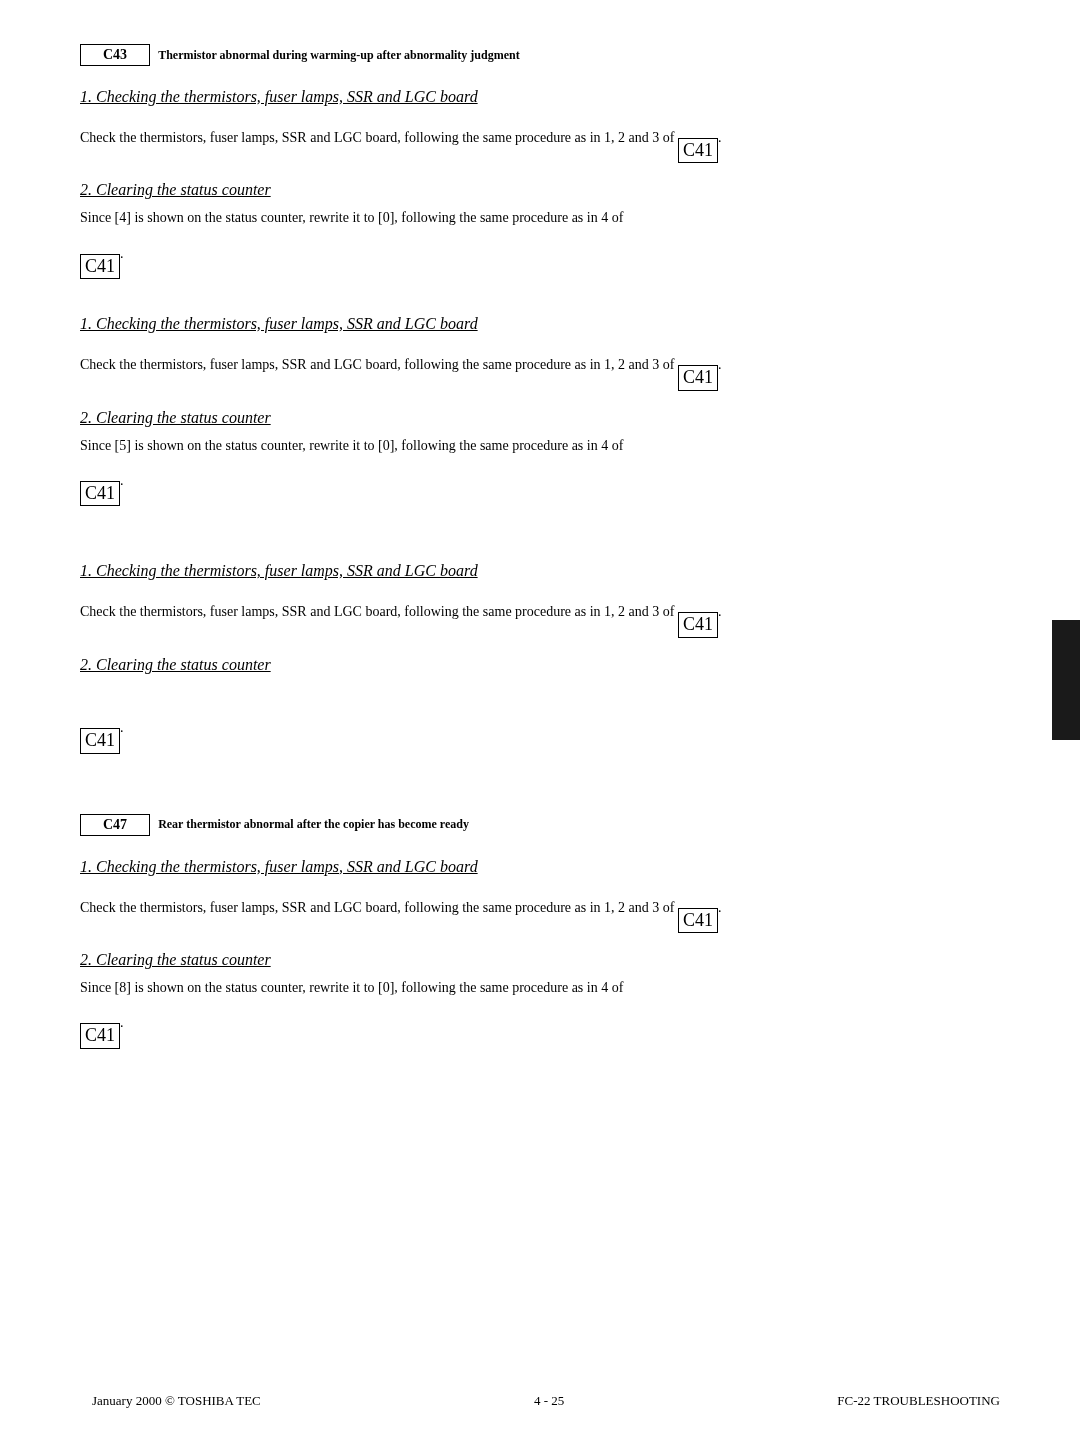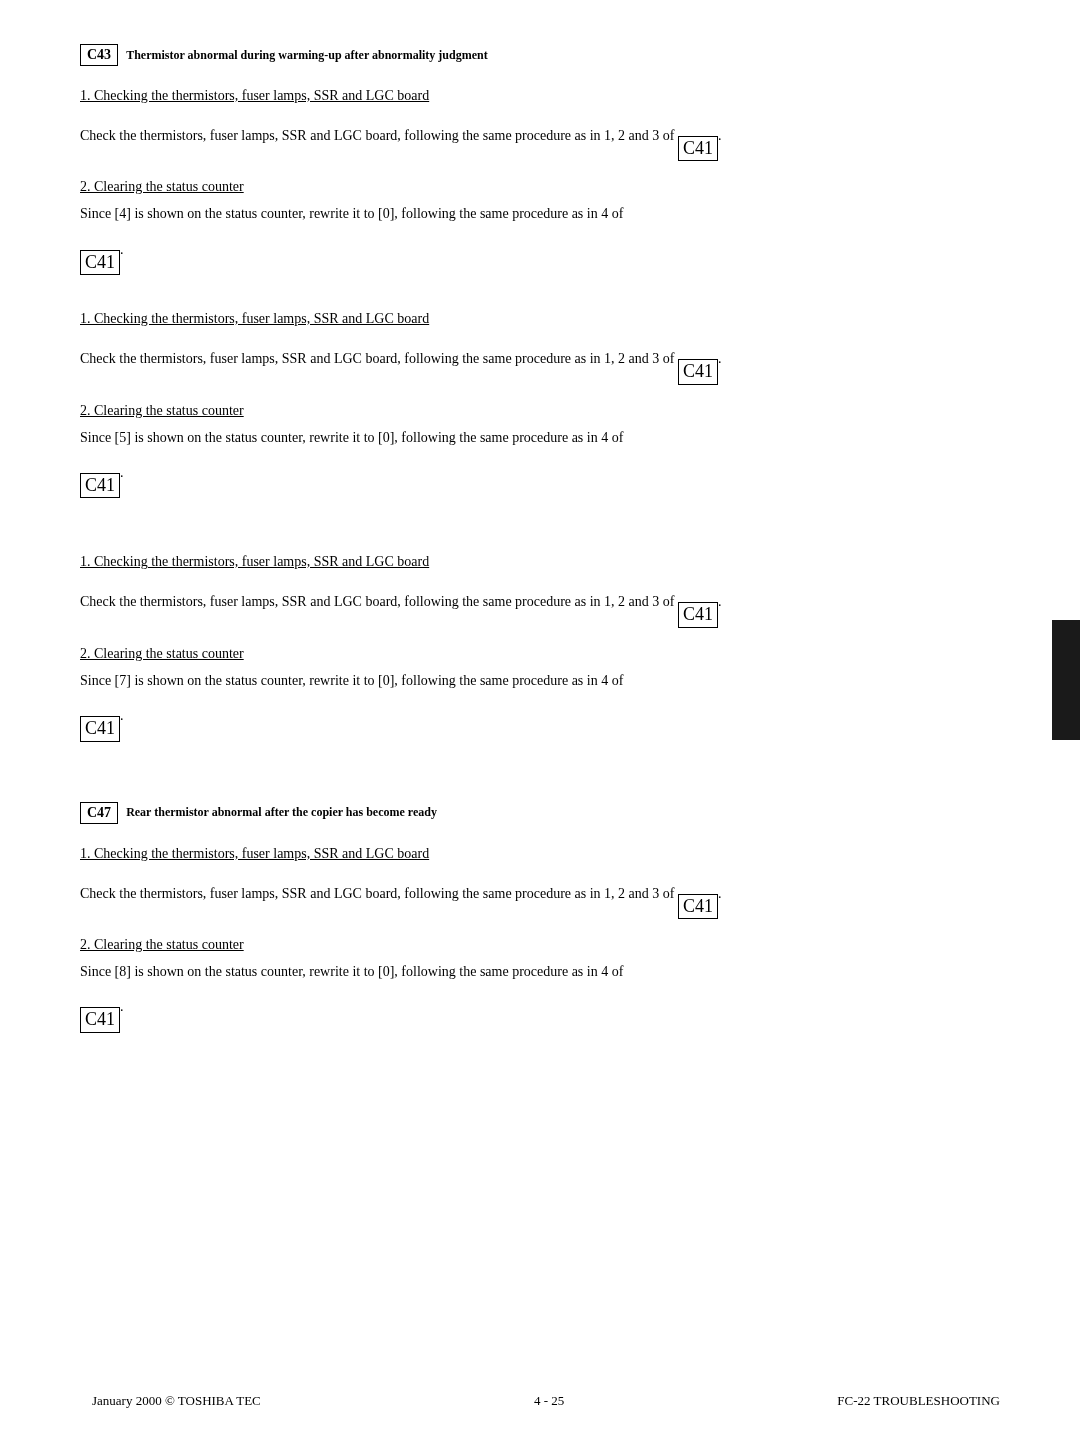--- a/index.html
+++ b/index.html
@@ -29,41 +29,42 @@
 
     .section-header {
       display: flex;
       align-items: center;
       margin-bottom: 18px;
       padding: 4px 0;
     }
 
     .section-code {
       border: 1px solid #000;
-      padding: 2px 6px;
+      padding: 2px 22px;
       font-weight: bold;
       font-size: 14px;
       margin-right: 8px;
       display: inline-block;
     }
 
     .section-title {
       font-weight: bold;
       font-size: 12px;
     }
 
     .subsection {
       margin-bottom: 18px;
     }
 
     .subsection-heading {
       text-decoration: underline;
-      font-size: 14px;
+      font-size: 16px;
       margin-bottom: 8px;
       display: block;
+      font-style: italic;
     }
 
     .body-text {
       font-size: 14px;
       line-height: 1.6;
       text-align: justify;
     }
 
     .inline-code {
       border: 1px solid #000;
@@ -153,21 +154,20 @@
       <span class="subsection-heading">1. Checking the thermistors, fuser lamps, SSR and LGC board</span>
       <p class="body-text">
         <span>Check the thermistors, fuser lamps, SSR and LGC board, following the same procedure as in 1, 2 and 3 of</span>
         <span> </span>
         <span class="inline-code">C41</span><span>.</span>
       </p>
     </div>
     <div class="subsection">
       <span class="subsection-heading">2. Clearing the status counter</span>
       <p class="body-text">
-        <span>Since [7] is shown on the status counter, rewrite it to [0], following the same procedure as in 4 of</span>
         <br>
         <span class="inline-code">C41</span><span>.</span>
       </p>
     </div>
   </div>
 
   <div class="divider-space"></div>
 
   <div class="section">
     <div class="section-header">

